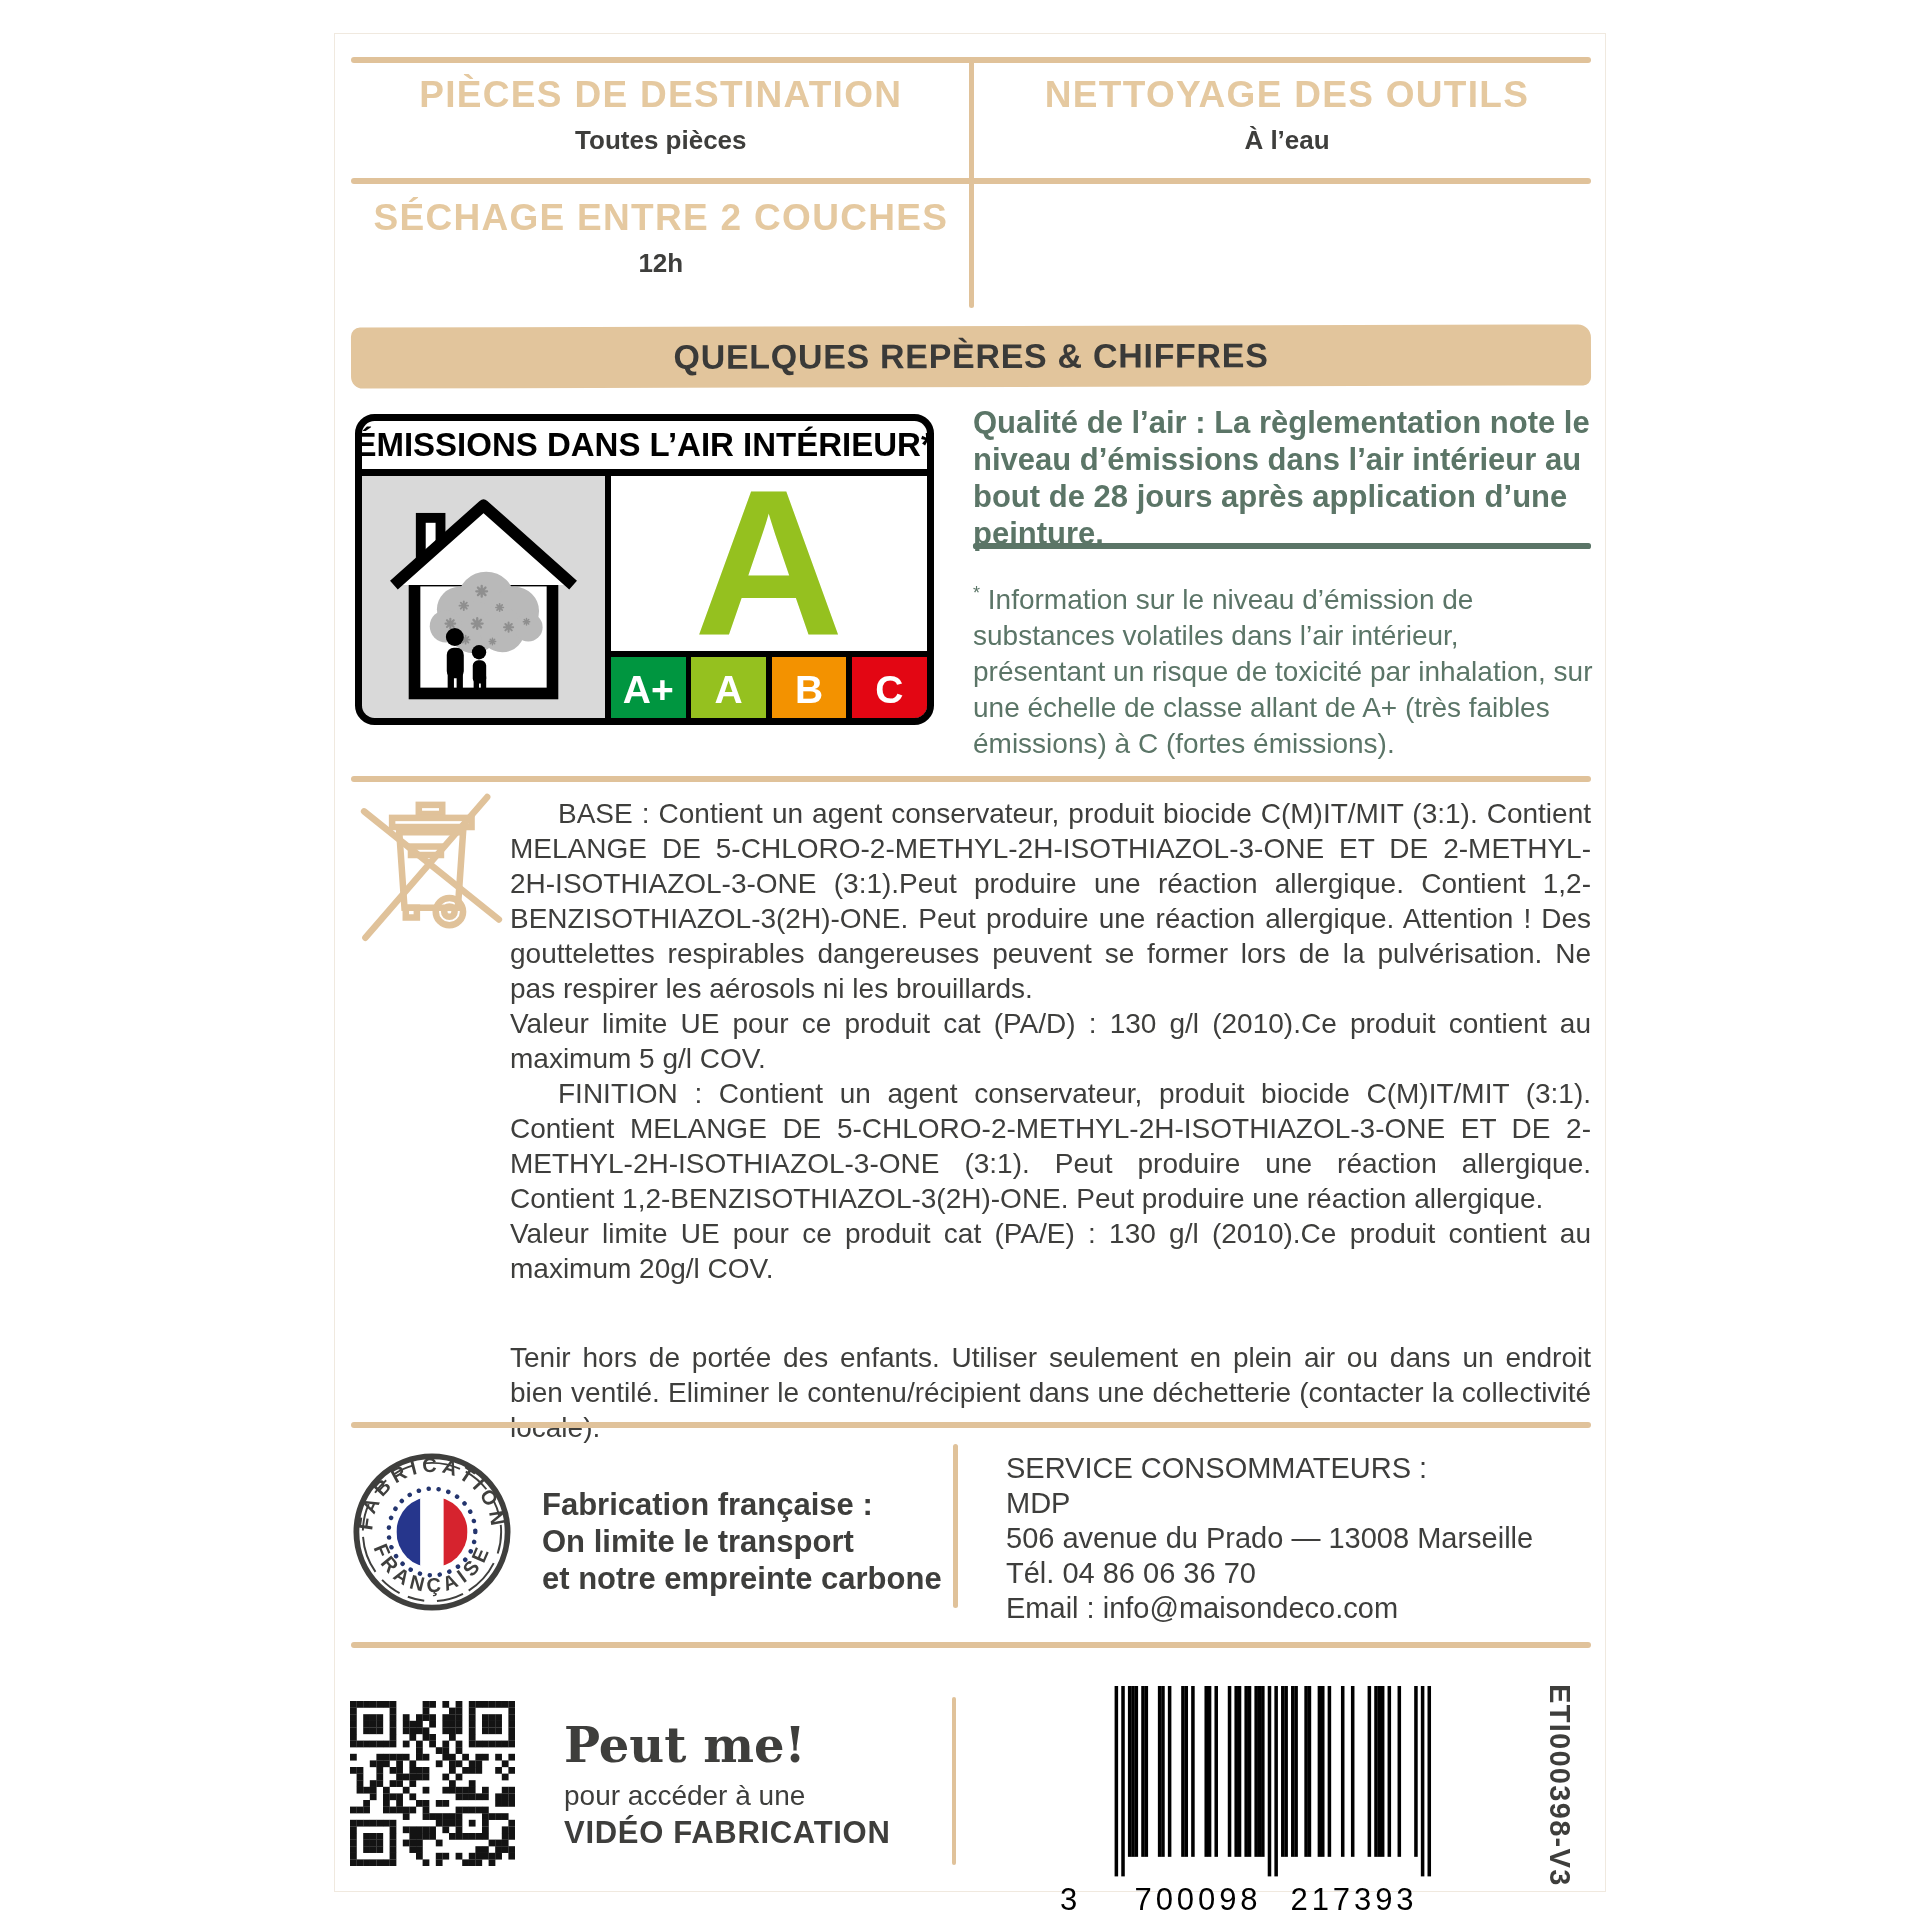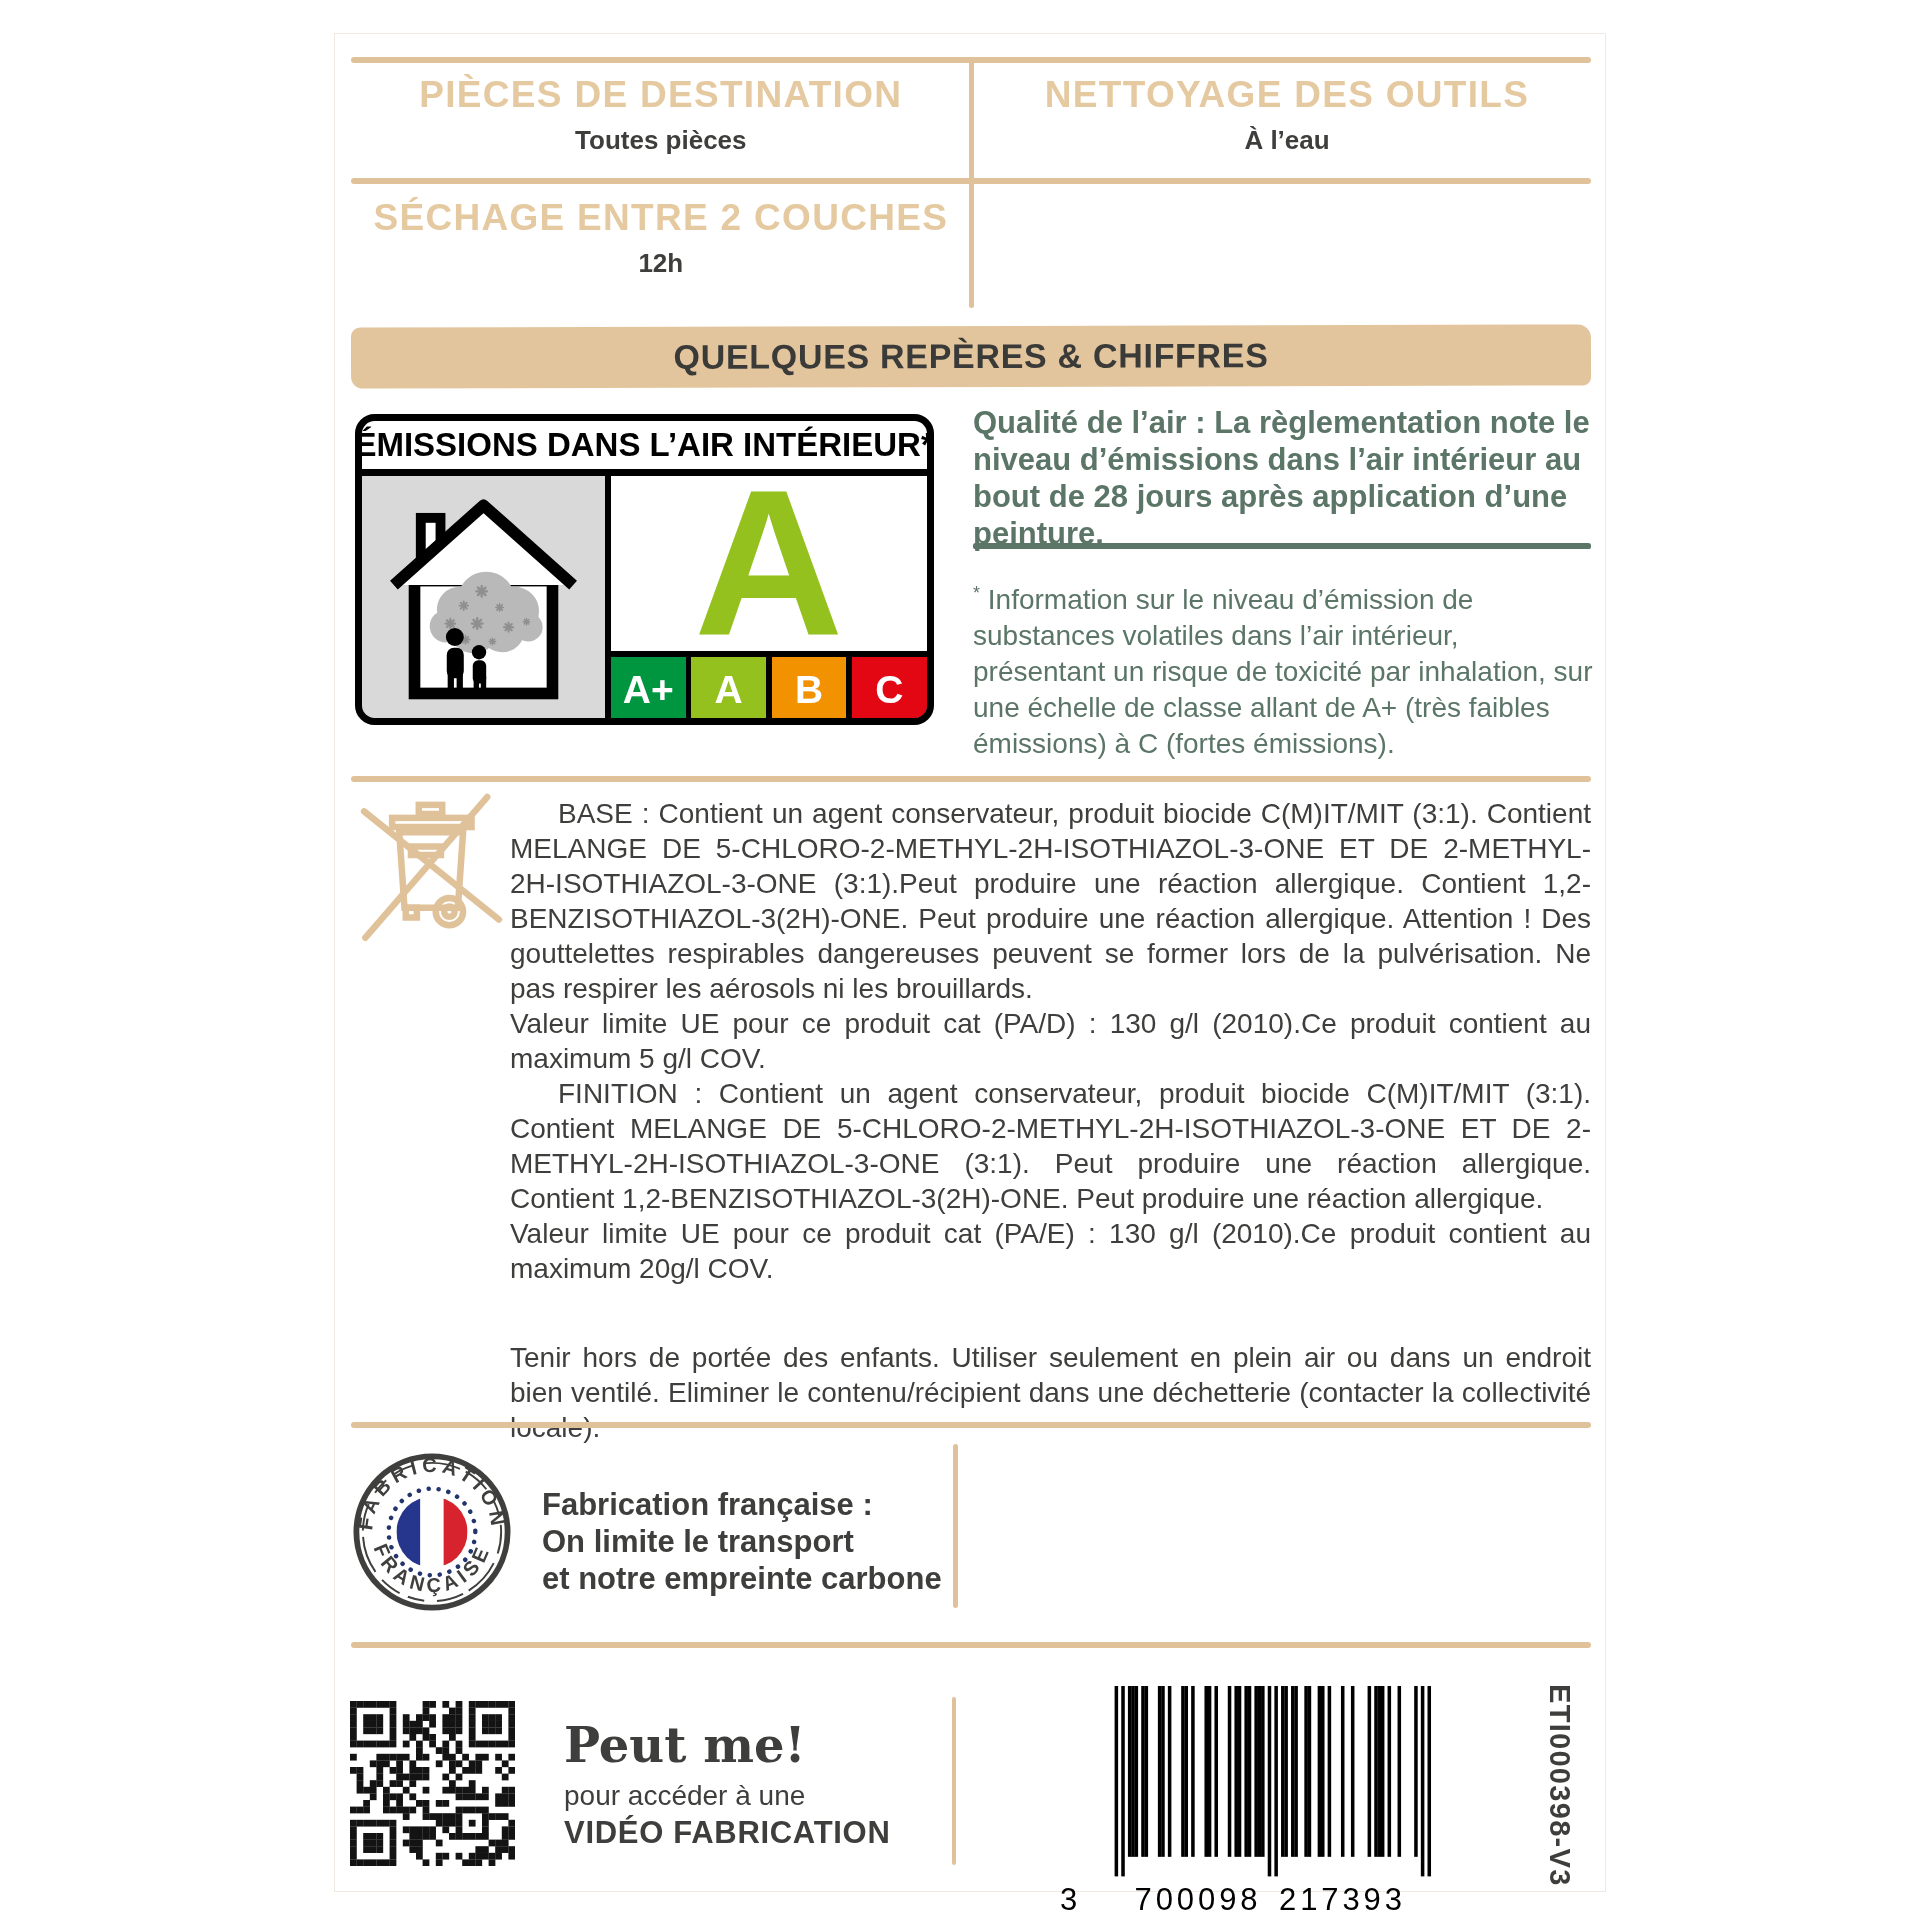--- a/index.html
+++ b/index.html
@@ -66,21 +66,21 @@
   #qr{left:15px;top:1667px;}
   #scanBlock{left:229px;top:1683px;width:378px;}
   #scanTitle{font-family:"DejaVu Serif", serif;font-size:48px;font-weight:bold;color:#3e3e3c;}
   #scanL1{font-size:28px;color:#3e3e3c;margin-top:6.5px;}
   #scanL2{font-size:31px;font-weight:bold;letter-spacing:0.7px;color:#3e3e3c;margin-top:3.9px;}
   #vline2{left:617px;top:1663px;width:3.9px;height:168px;}
   #barcode{left:752px;top:1652px;width:346px;height:235px;}
   .bc-digit{position:absolute;top:196px;font-size:31px;color:#000;}
   #bcd-sys{left:-27px;}
   #bcd-g1{left:36px;width:150px;text-align:center;letter-spacing:3.9px;}
-  #bcd-g2{left:192px;width:150px;letter-spacing:3.9px;}
+  #bcd-g2{left:192px;width:150px;text-align:center;letter-spacing:3.9px;}
   #eti{left:1208px;top:1650px;height:222px;writing-mode:vertical-rl;
        font-size:29px;font-weight:bold;letter-spacing:1.3px;color:#3e3e3c;}
 </style>
 </head>
 <body>
 
 <div class="card">
 
   <div id="ruleA" class="rule"></div>
   <div id="cell0" class="tgcell">
@@ -212,20 +212,27 @@
         <textPath href="#arcB" startOffset="50%" text-anchor="middle">FRANÇAISE</textPath>
       </text>
     </svg>
   </div>
   <div id="fab" class="abs">
     <div>Fabrication française :</div>
     <div>On limite le transport</div>
     <div>et notre empreinte carbone !</div>
   </div>
   <div id="vline1" class="vrule"></div>
+  <div id="service" class="abs">
+    <div>SERVICE CONSOMMATEURS :</div>
+    <div>MDP</div>
+    <div>506 avenue du Prado — 13008 Marseille</div>
+    <div>Tél. 04 86 06 36 70</div>
+    <div>Email : info@maisondeco.com</div>
+  </div>
 
   <div id="rule2" class="rule"></div>
   <div id="qr" class="abs">
     <svg id="qr-svg" width="165" height="165" viewBox="0 0 253 253">
         <rect x="0.00" y="0.00" width="10.37" height="10.37" fill="#131313"></rect>
         <rect x="10.12" y="0.00" width="10.37" height="10.37" fill="#131313"></rect>
         <rect x="20.24" y="0.00" width="10.37" height="10.37" fill="#131313"></rect>
         <rect x="30.36" y="0.00" width="10.37" height="10.37" fill="#131313"></rect>
         <rect x="40.48" y="0.00" width="10.37" height="10.37" fill="#131313"></rect>
         <rect x="50.60" y="0.00" width="10.37" height="10.37" fill="#131313"></rect>

